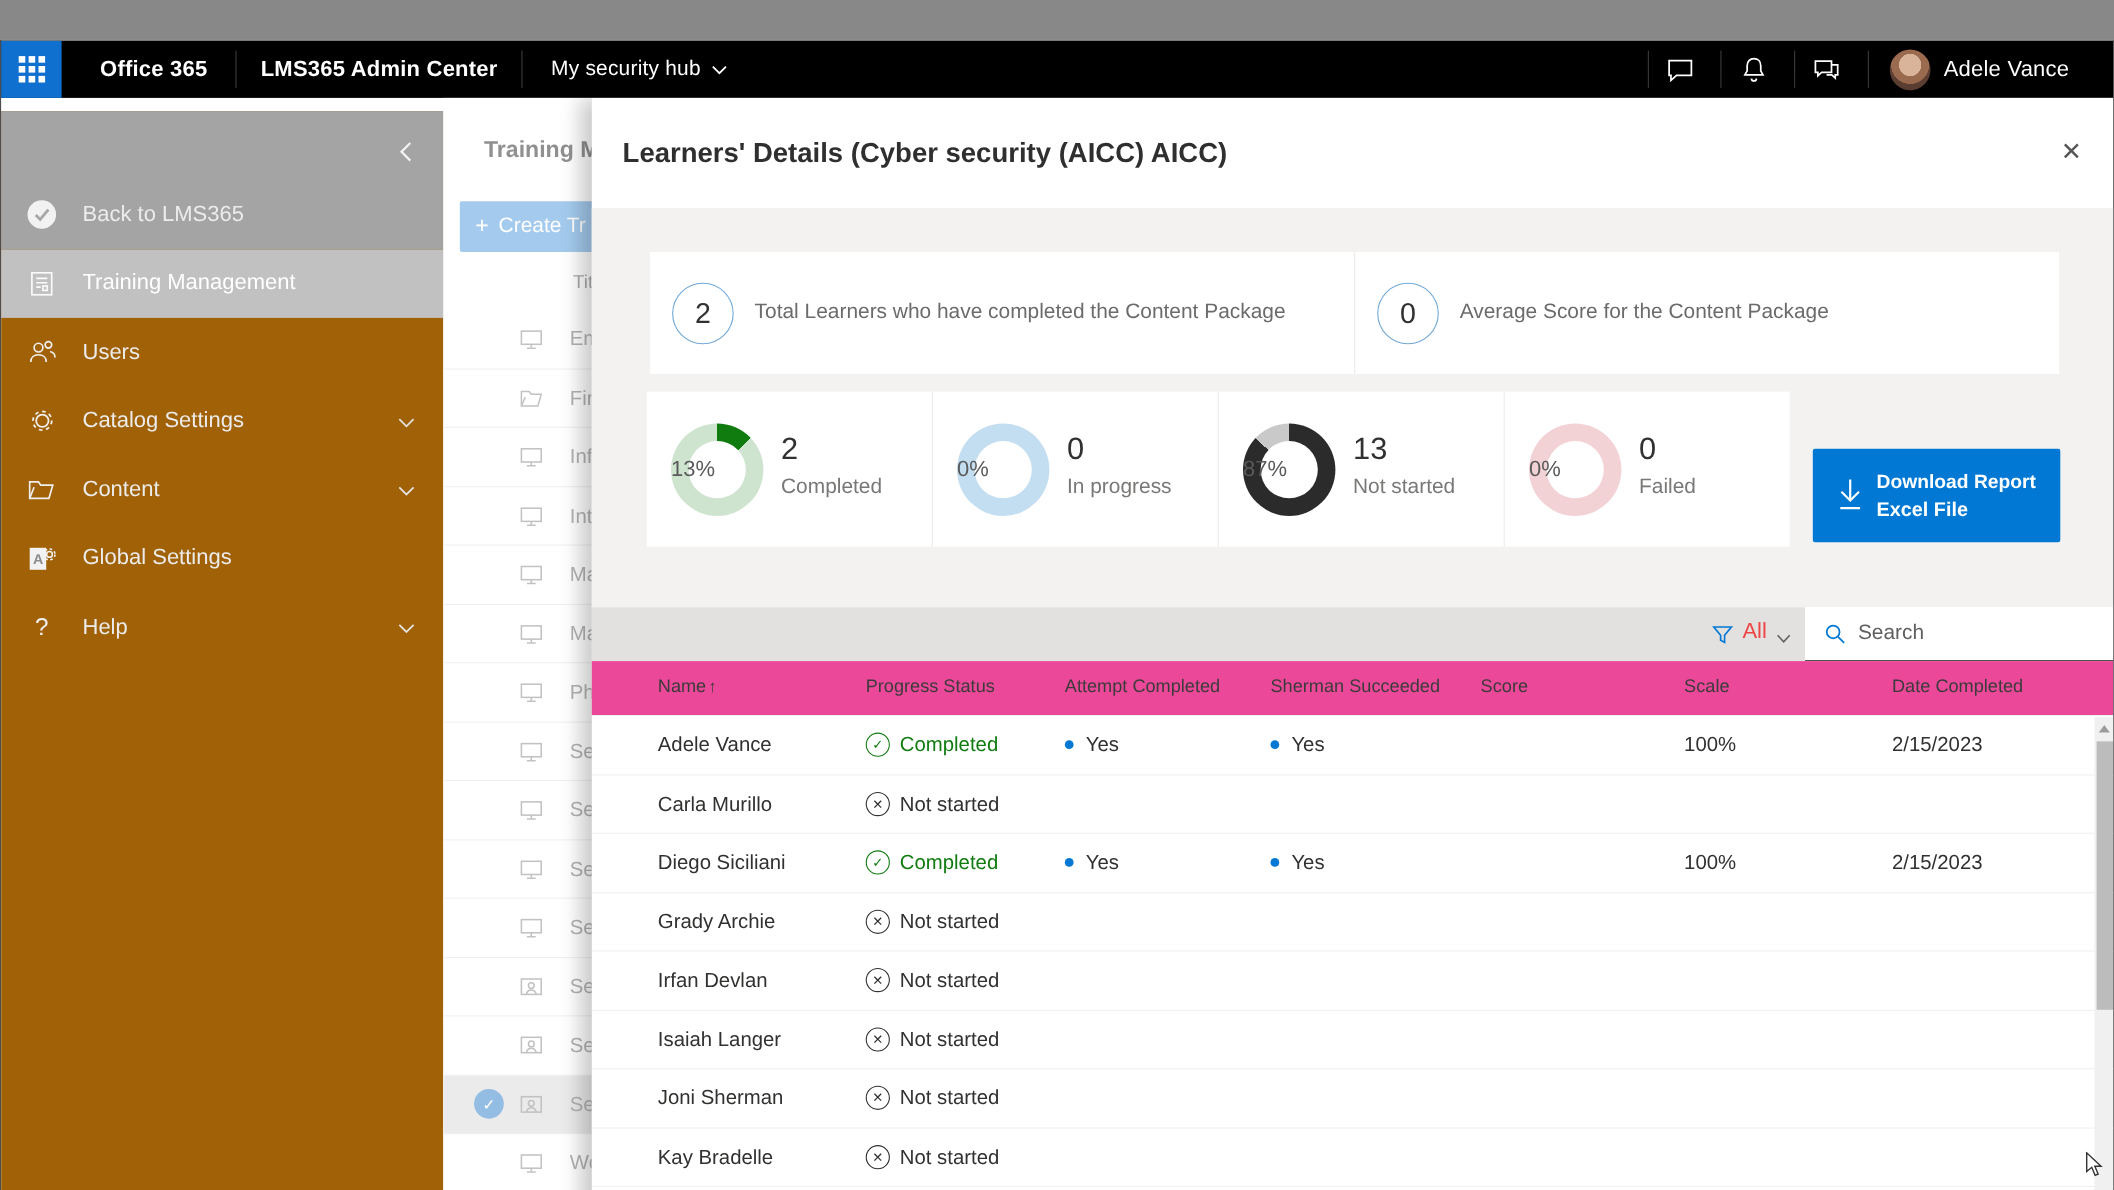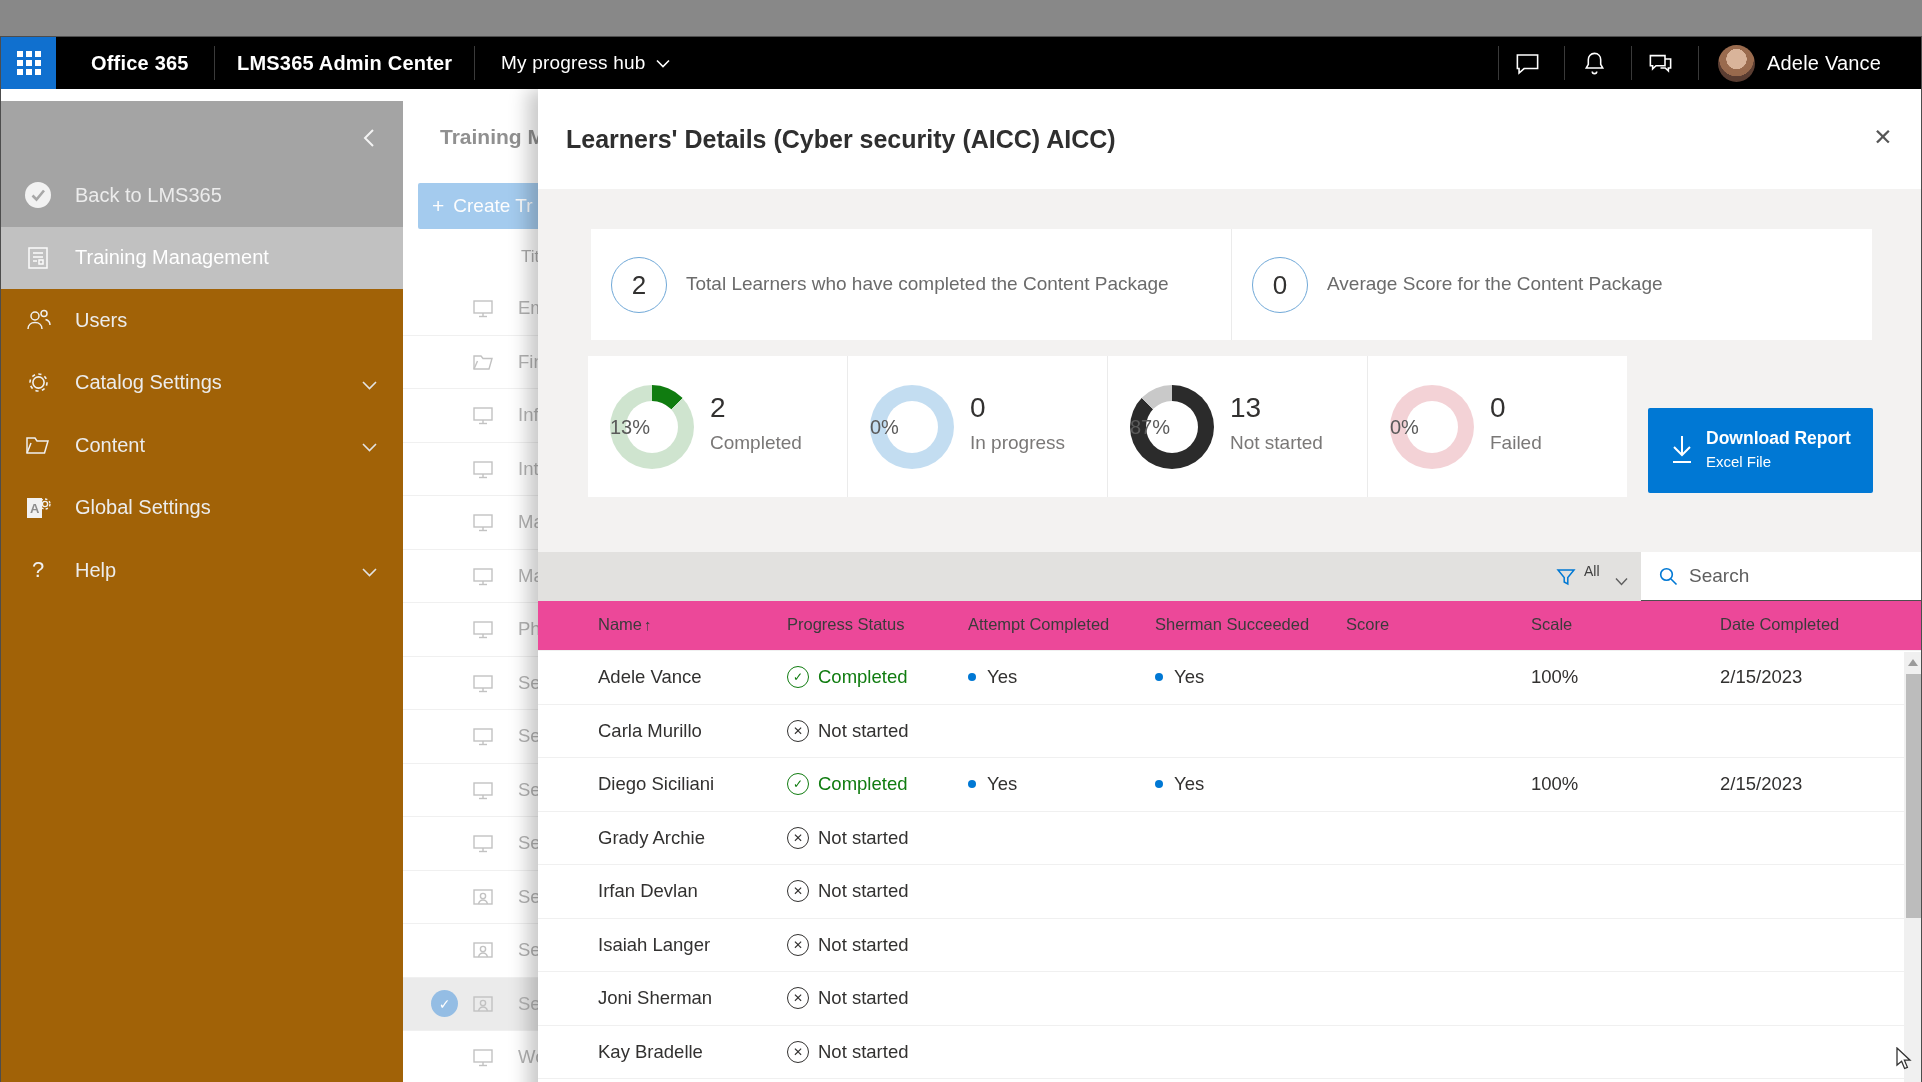--- a/index.html
+++ b/index.html
@@ -71,26 +71,26 @@
   .donut{position:absolute;left:22px;top:29px;width:84px;height:84px;border-radius:50%;display:flex;align-items:center;justify-content:flex-start;}
   .donut::before{content:"";position:absolute;left:16px;top:16px;width:52px;height:52px;background:#fff;border-radius:50%;}
   .donut-pct{position:relative;font-size:20px;color:#5a5a5a;}
   .donut-count{position:absolute;left:122px;top:36px;font-size:28px;color:#323130;}
   .donut-label{position:absolute;left:122px;top:76px;font-size:19px;color:#7a7877;white-space:nowrap;}
 
   
   .dl-btn{position:absolute;left:1110px;top:319px;width:225px;height:85px;background:#0078d4;border-radius:2px;color:#fff;cursor:pointer;}
   .dl-ico{position:absolute;left:22px;top:26px;width:24px;height:32px;}
   .dl-main{position:absolute;left:58px;top:20px;font-size:17.5px;font-weight:700;}
-  .dl-sub{position:absolute;left:58px;top:45px;font-size:15px;font-weight:400;}
+  .dl-sub{position:absolute;left:58px;top:45px;font-size:18px;font-weight:700;}
 
   
   .filter-bar{position:absolute;left:0;top:463px;width:1103px;height:49px;background:#e2e1df;}
   .funnel{position:absolute;left:1018px;top:478px;width:20px;height:20px;color:#0078d4;}
-  .filter-all{position:absolute;left:1046px;top:474px;font-size:14px;color:#404040;cursor:pointer;}
+  .filter-all{position:absolute;left:1046px;top:474px;font-size:20px;color:#ef4444;cursor:pointer;}
   .filter-chev{position:absolute;left:1077px;top:483px;color:#5f5f5f;}
   .search-box{position:absolute;left:1103px;top:463px;width:282px;height:49px;background:#fff;border-bottom:1px solid #4f4f4f;cursor:text;}
   .search-ico{position:absolute;left:17px;top:14px;width:20px;height:20px;color:#0078d4;}
   .search-ph{position:absolute;left:48px;top:13px;font-size:19px;color:#5f5f5f;}
 
   
   .thead{position:absolute;left:0;top:512px;width:1385px;height:49px;background:#ec4899;}
   .thead .hc{position:absolute;top:14px;font-size:16.5px;color:#3b3b3b;white-space:nowrap;}
   .c1{left:60px;} .c2{left:249px;} .c3{left:430px;} .c4{left:617px;} .c5{left:808px;text-align:right;} .c6{left:993px;} .c7{left:1182px;}
   .sort-ar{font-size:15px;color:#3b3b3b;margin-left:2px;}
@@ -130,21 +130,21 @@
           <i></i>
           <i></i>
           <i></i>
         </span>
     </div>
     <span class="tb-label" style="left:90px">Office 365</span>
     <span class="tb-sep" style="left:213px"></span>
     <span class="tb-label" style="left:236px">LMS365 Admin Center</span>
     <span class="tb-sep" style="left:473px"></span>
     <span class="tb-label light" style="left:500px">
-      <span>My progress hub</span>
+      <span>My security hub</span>
       <span class="hub-chev">
         <svg width="14" height="9" viewBox="0 0 14 9">
             <polyline points="1,1.5 7,7.5 13,1.5" fill="none" stroke="#fff" stroke-width="1.6"></polyline>
           </svg>
       </span>
     </span>
     <span class="tb-sep" style="left:1497px"></span>
     <span class="tb-icon" style="left:1513px">
       <svg viewBox="0 0 24 24" fill="none" stroke="#fff" stroke-width="1.4">
           <path d="M3 4.5h18v12H9l-4.5 4v-4H3z"></path>

